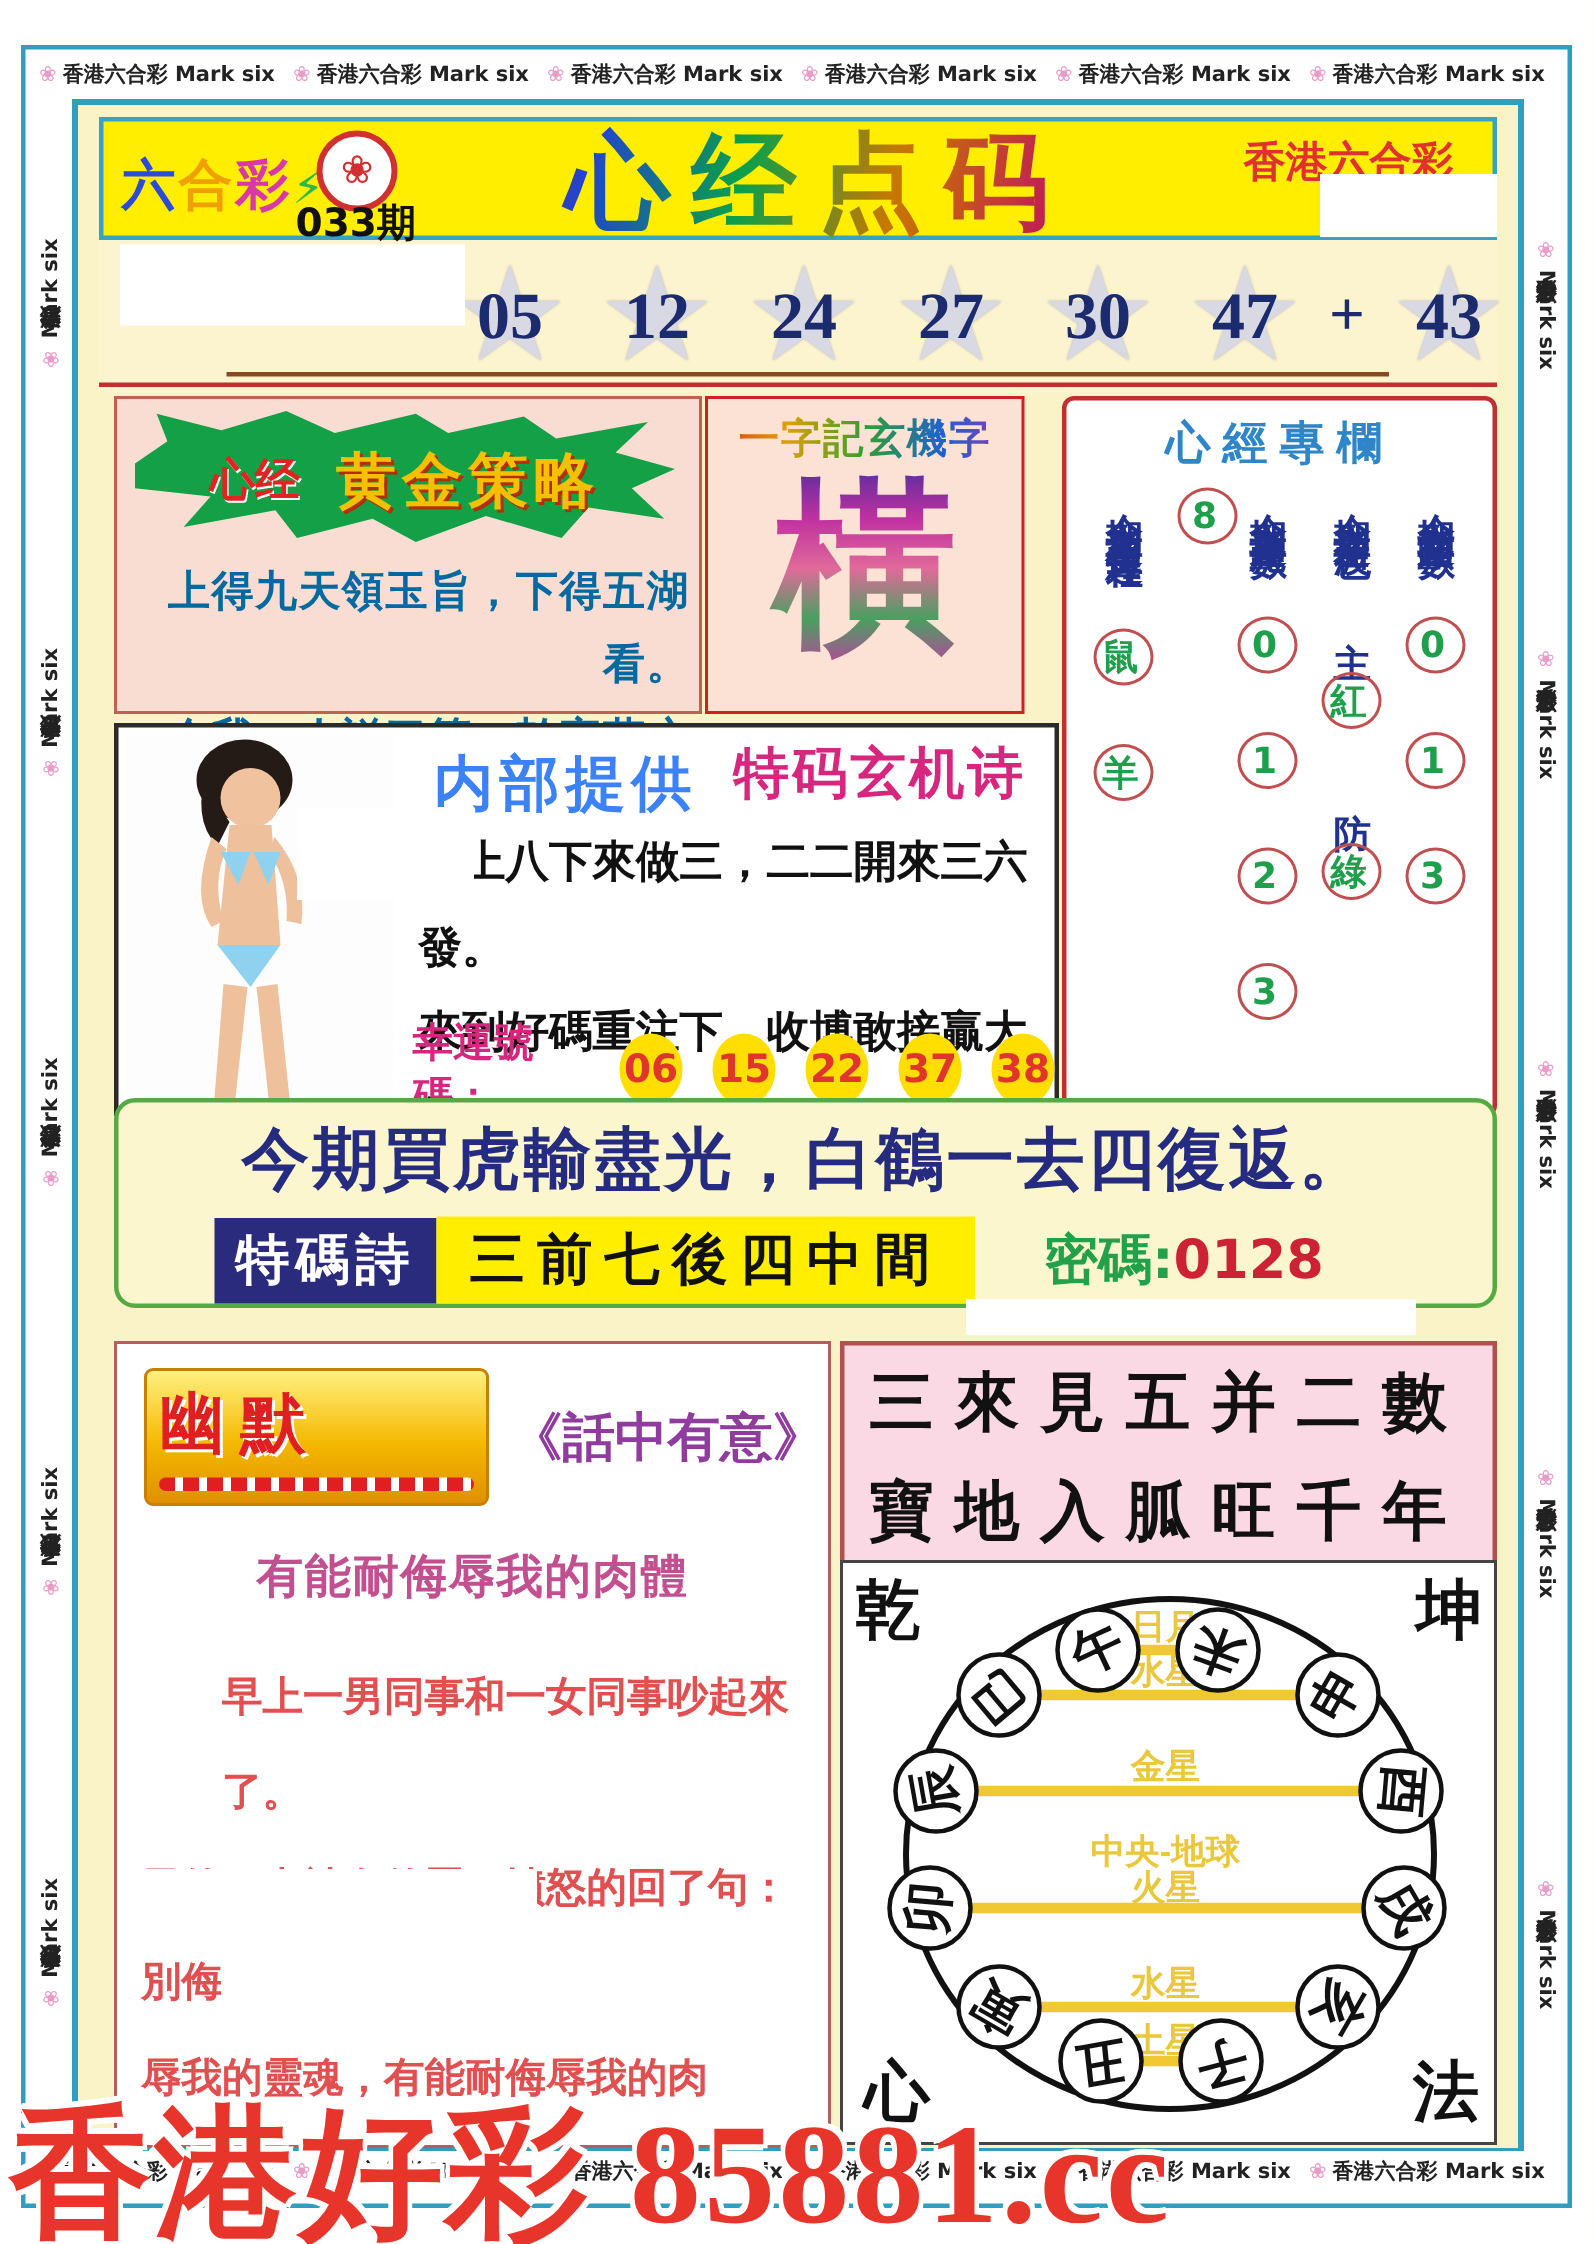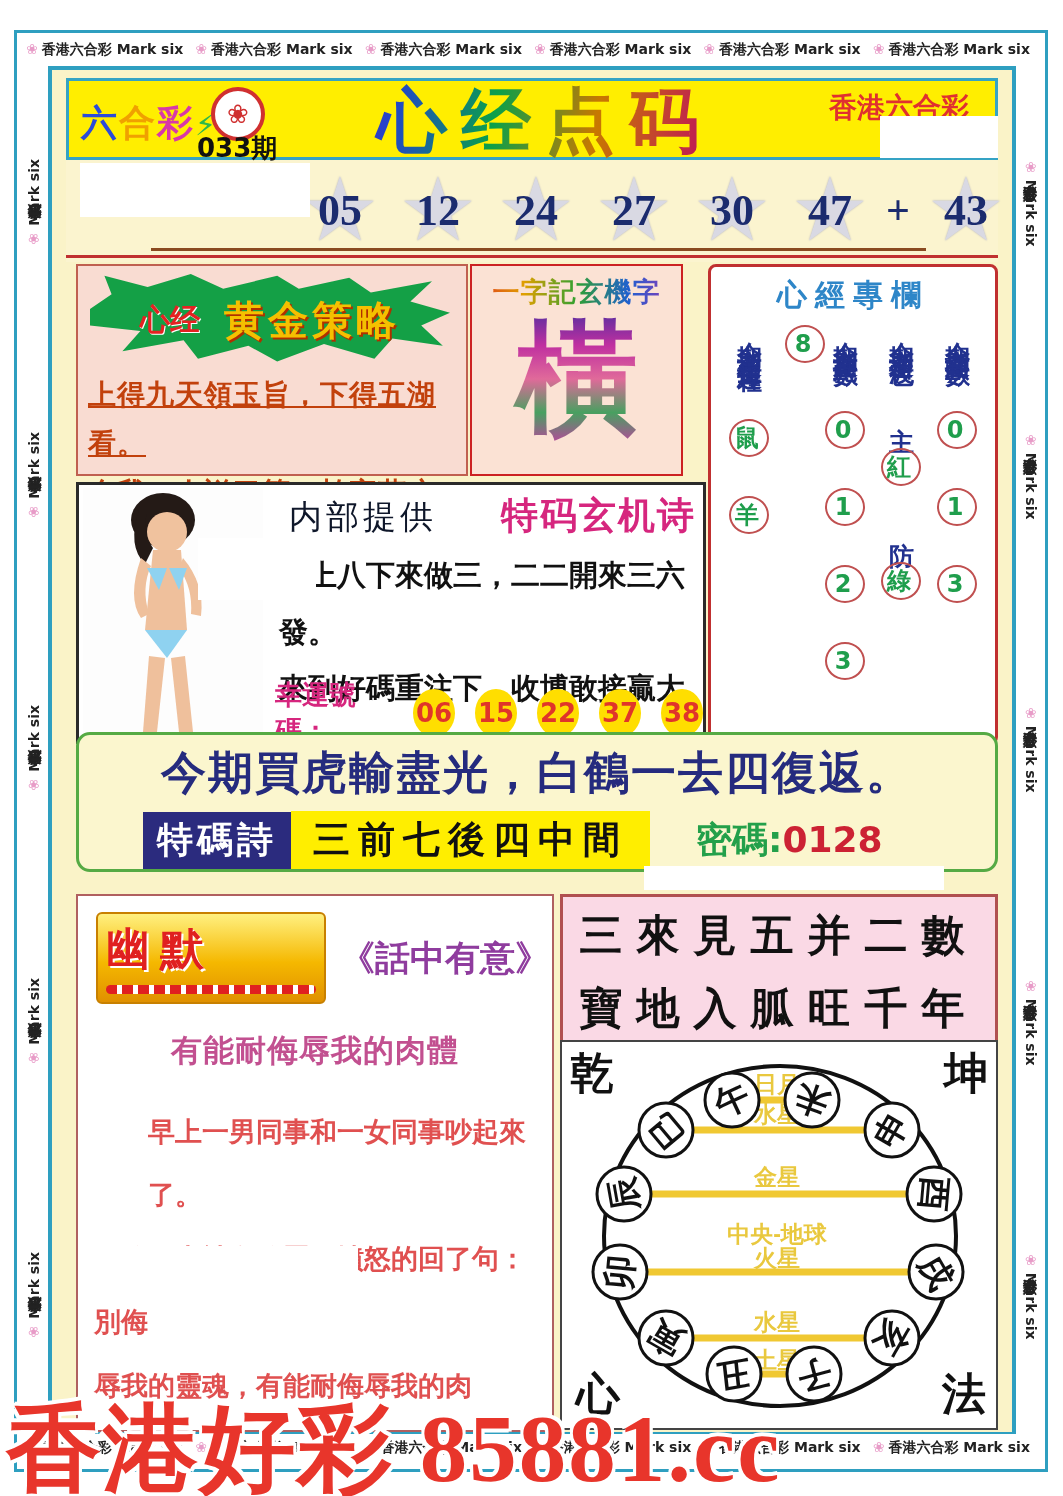--- a/index.html
+++ b/index.html
@@ -47,21 +47,21 @@
   
   .boxA1{position:absolute;left:76px;top:264px;width:392px;height:212px;background:#F9DCD2;
          border:2px solid #C06050;box-sizing:border-box;z-index:2;}
   .banner{position:absolute;left:12px;top:8px;width:360px;height:92px;background:#14A046;
           clip-path:polygon(0% 38%,6% 22%,4% 2%,16% 14%,28% 0%,37% 16%,52% 2%,58% 16%,72% 4%,78% 20%,95% 8%,89% 30%,100% 42%,92% 56%,98% 78%,84% 70%,79% 92%,65% 76%,52% 95%,44% 78%,30% 92%,26% 72%,9% 84%,14% 62%,0% 56%);
           display:flex;align-items:center;justify-content:center;gap:24px;}
   .banner .tag{color:#E42222;font-size:30px;font-weight:bold;text-shadow:1px 1px 0 #fff;}
   .banner .gold{color:#F5C000;font-size:40px;font-weight:bold;letter-spacing:4px;
                 text-shadow:2px 2px 0 #B03000;font-family:"Liberation Serif",serif;}
   .apoem{position:absolute;left:10px;top:104px;width:372px;font:bold 28px "Liberation Serif",serif;
-         color:#c2410c;line-height:1.75;text-align:left;letter-spacing:1px;text-decoration:underline;}
+         color:#0369a1;line-height:1.75;text-align:right;letter-spacing:1px;}
   .boxA2{position:absolute;left:470px;top:264px;width:213px;height:212px;background:#FBE2D4;
          border:2px solid #CC2222;box-sizing:border-box;text-align:center;z-index:2;}
   .mtitle{margin-top:8px;font-size:27px;font-weight:bold;letter-spacing:1px;
           background:linear-gradient(90deg,#e03020,#e0a000,#30a030,#2060d0,#a030b0);
           -webkit-background-clip:text;background-clip:text;color:transparent;}
   .mword{margin-top:2px;font-size:122px;font-weight:bold;line-height:1.1;
          background:linear-gradient(180deg,#5a2ea0,#c030a0,#e06a9a,#48a060,#c040a0);
          -webkit-background-clip:text;background-clip:text;color:transparent;
          font-family:"Liberation Serif",serif;}
   
@@ -71,22 +71,22 @@
   .scols{display:flex;justify-content:space-around;padding:6px 10px 0 10px;}
   .scol{writing-mode:vertical-rl;text-orientation:upright;font-size:25px;font-weight:bold;color:#21318F;
         letter-spacing:4px;height:408px;}
   .scol .ring{display:inline-flex;align-items:center;justify-content:center;width:36px;height:34px;
         border:2px solid #C05050;border-radius:50%;color:#1F9E4C;font-size:24px;margin:3px 0;
         writing-mode:horizontal-tb;}
   
   .boxB{position:absolute;left:76px;top:482px;width:630px;height:262px;background:#fff;
         border:3px solid #2A2A2A;box-sizing:border-box;z-index:2;}
   .model{position:absolute;left:4px;top:2px;width:180px;height:252px;}
-  .iprov{position:absolute;left:210px;top:10px;font-size:33px;font-weight:normal;color:#0f172a;letter-spacing:4px;}
-  .ititle{position:absolute;left:422px;top:6px;font-size:37px;font-weight:bold;color:#D6267E;
+  .iprov{position:absolute;left:210px;top:10px;font-size:40px;font-weight:bold;color:#3b82f6;letter-spacing:4px;}
+  .ititle{position:absolute;left:410px;top:6px;font-size:37px;font-weight:bold;color:#D6267E;
           font-family:"Liberation Serif",serif;letter-spacing:2px;text-align:center;}
   .ipoem{position:absolute;left:200px;top:62px;width:424px;font:bold 29px "Liberation Serif",serif;
          color:#111;line-height:1.95;}
   .lucky{position:absolute;left:196px;top:192px;display:flex;align-items:center;gap:20px;}
   .llabel{font-size:27px;font-weight:bold;color:#D6267E;font-family:"Liberation Serif",serif;}
   .lball{width:48px;height:48px;border-radius:50%;background:#FFDE00;display:flex;align-items:center;
          justify-content:center;font-size:26px;font-weight:bold;color:#E0352A;}
   
   .rowC{position:absolute;left:76px;top:732px;width:922px;height:140px;background:#FBF6CE;
         border:3px solid #55AA44;border-radius:14px;box-sizing:border-box;z-index:2;}

